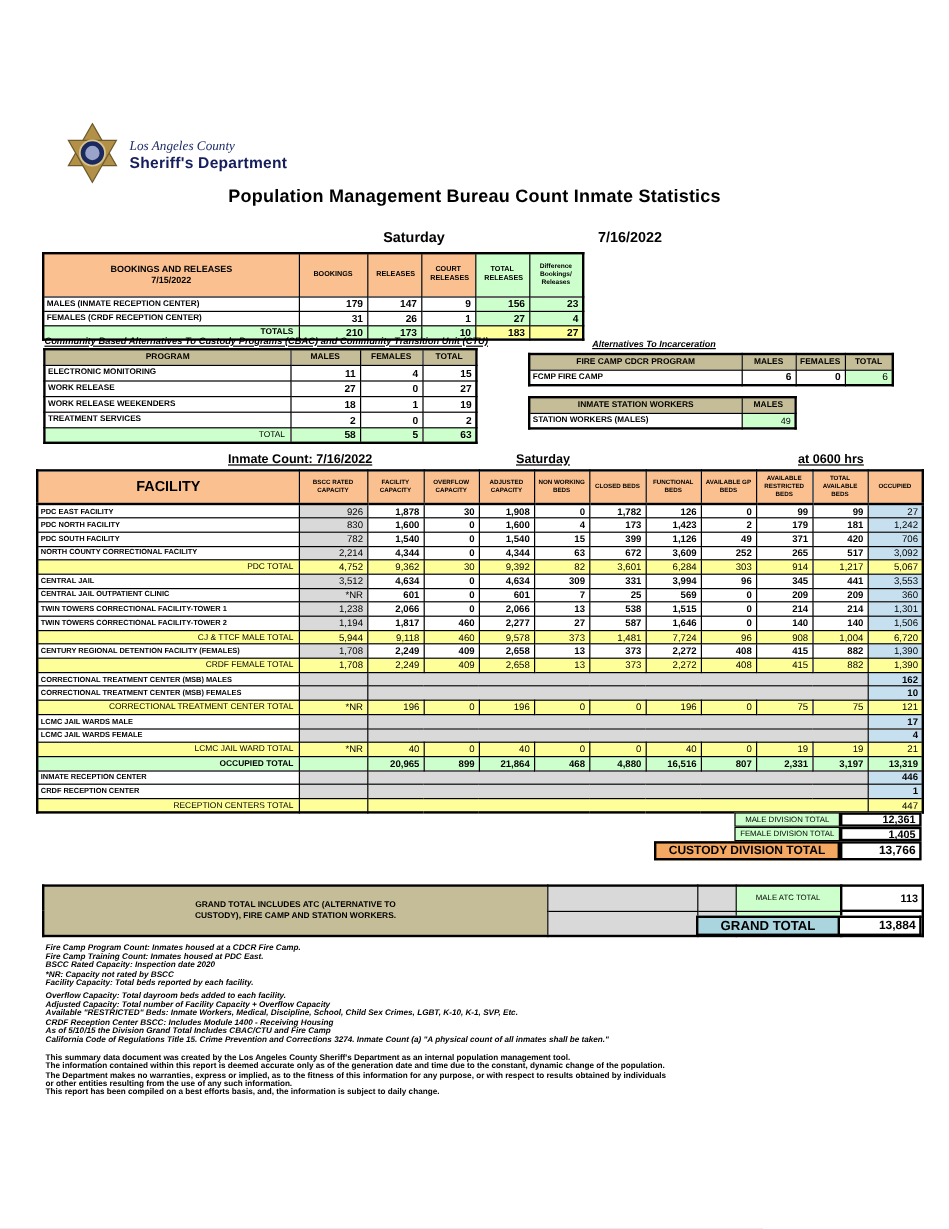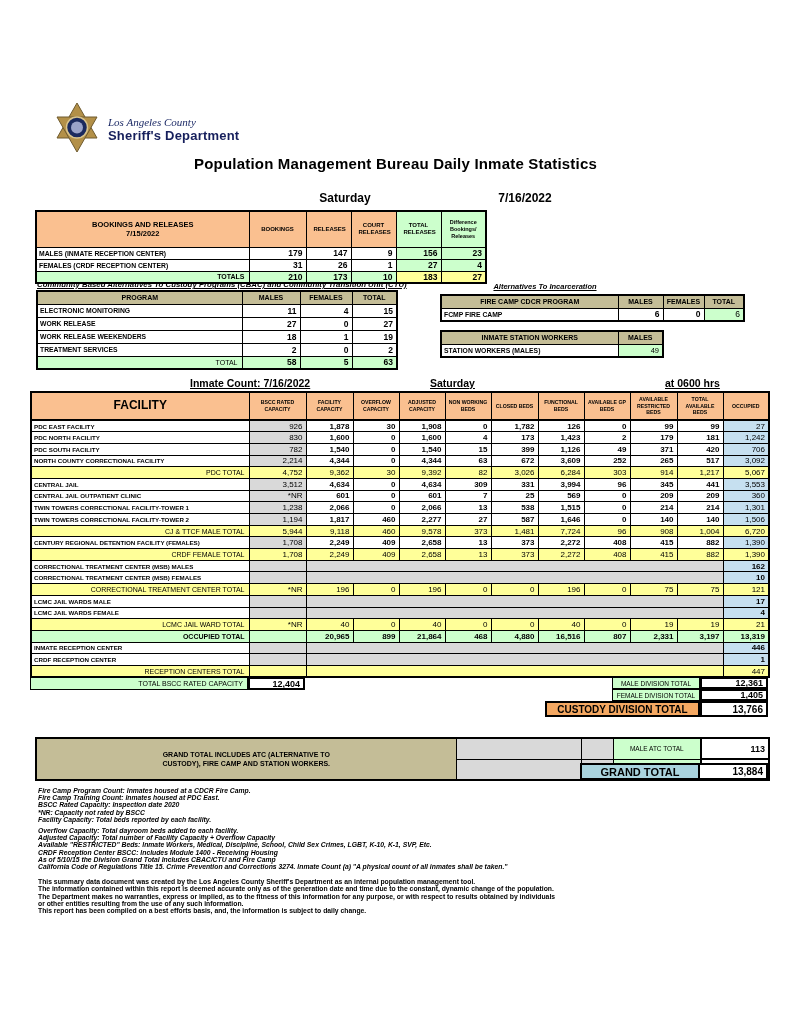--- a/index.html
+++ b/index.html
@@ -123,21 +123,21 @@
       <polygon points="50,100 10,30 90,30" fill="#b39048" stroke="#6e5a2e" stroke-width="2"></polygon>
       <circle cx="50" cy="51" r="21" fill="#1b2a5e" stroke="#d8c48e" stroke-width="3"></circle>
       <circle cx="50" cy="51" r="12" fill="#9aa3c9"></circle>
     </svg>
     <div class="logo-text">
       <div class="logo-line1">Los Angeles County</div>
       <div class="logo-line2">Sheriff's Department</div>
     </div>
   </div>
 
-  <div class="main-title">Population Management Bureau Daily Inmate Statistics</div>
+  <div class="main-title">Population Management Bureau Count Inmate Statistics</div>
   <div class="day-label">Saturday</div>
   <div class="date-label">7/16/2022</div>
 
   <table class="btable">
     <colgroup>
         <col style="width:213px">
         <col style="width:57px">
         <col style="width:45px">
         <col style="width:45px">
         <col style="width:45px">
@@ -372,21 +372,21 @@
           <td class="f-num">517</td>
           <td class="f-occ">3,092</td>
         </tr>
         <tr class="kind-total">
           <td class="f-label">PDC TOTAL</td>
           <td class="f-bscc">4,752</td>
           <td class="f-num">9,362</td>
           <td class="f-num">30</td>
           <td class="f-num">9,392</td>
           <td class="f-num">82</td>
-          <td class="f-num">3,026</td>
+          <td class="f-num">3,601</td>
           <td class="f-num">6,284</td>
           <td class="f-num">303</td>
           <td class="f-num">914</td>
           <td class="f-num">1,217</td>
           <td class="f-occ">5,067</td>
         </tr>
         <tr class="kind-data">
           <td class="f-label">CENTRAL JAIL</td>
           <td class="f-bscc">3,512</td>
           <td class="f-num">4,634</td>
@@ -564,24 +564,20 @@
         </tr>
         <tr class="kind-merged-total">
           <td class="f-label">RECEPTION CENTERS TOTAL</td>
           <td class="f-bscc"></td>
           <td class="f-merged" colspan="9"></td>
           <td class="f-occ">447</td>
         </tr>
       </tbody>
   </table>
 
-  <div class="mini-row row-total-bscc">
-    <div class="mini-label">TOTAL BSCC RATED CAPACITY</div>
-    <div class="mini-value">12,404</div>
-  </div>
   <div class="mini-row row-male-div">
     <div class="mini-label">MALE DIVISION TOTAL</div>
     <div class="mini-value">12,361</div>
   </div>
   <div class="mini-row row-female-div">
     <div class="mini-label">FEMALE DIVISION TOTAL</div>
     <div class="mini-value">1,405</div>
   </div>
   <div class="mini-row row-custody">
     <div class="mini-label">CUSTODY DIVISION TOTAL</div>

